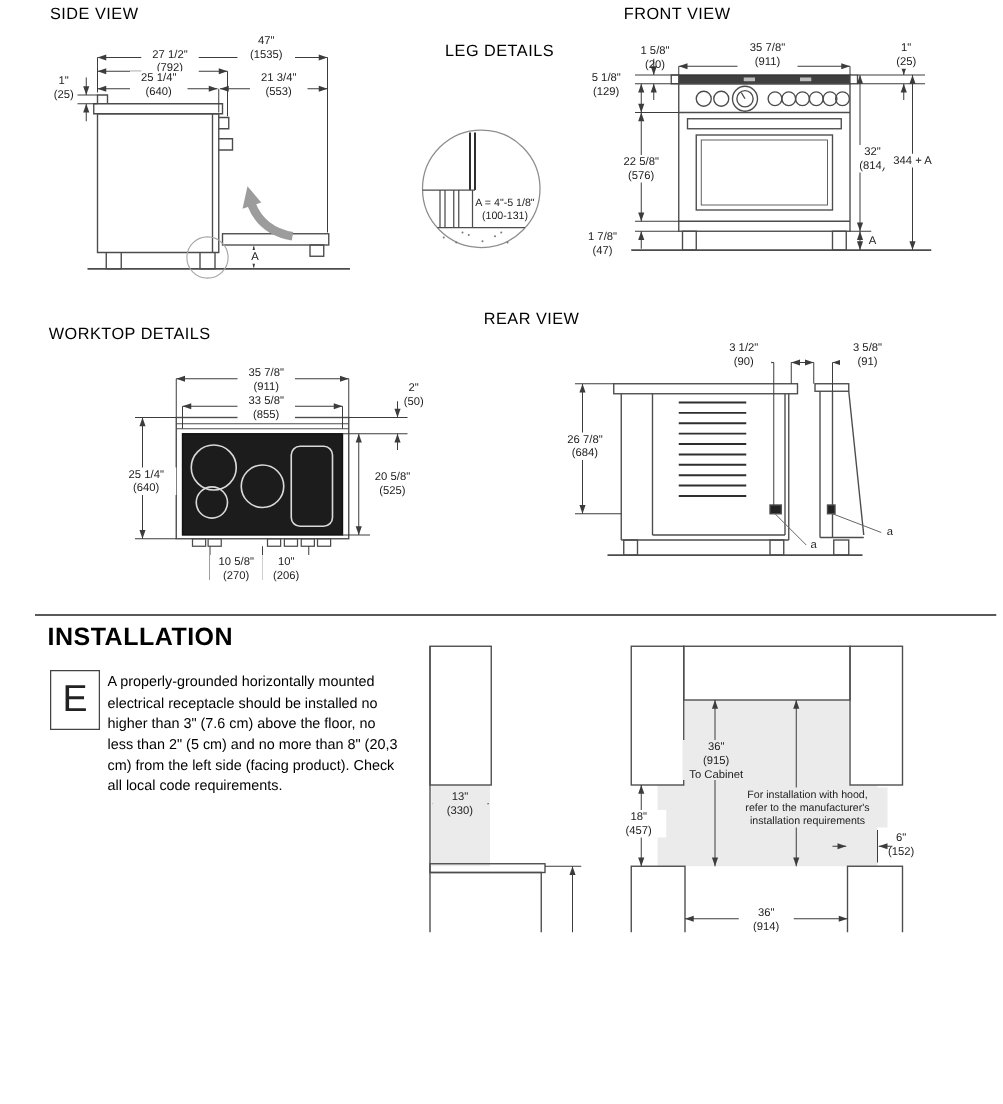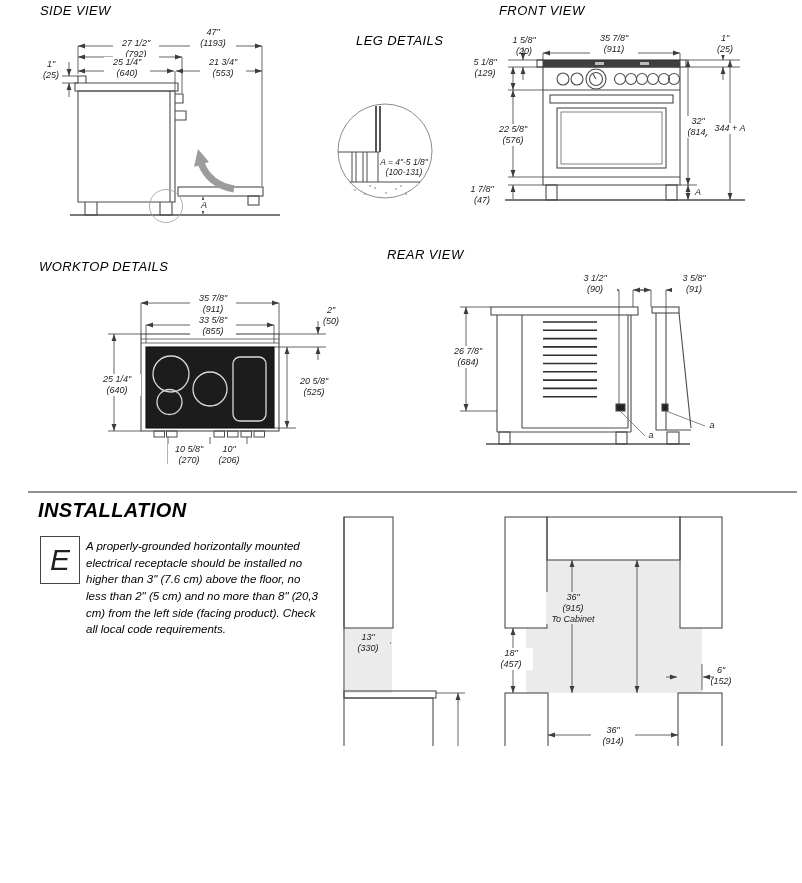--- a/index.html
+++ b/index.html
@@ -1,17 +1,17 @@
 <!DOCTYPE html>
 <html><head>
 <meta charset="utf-8">
 <style>
   html,body{margin:0;padding:0;background:#fff;}
   #sheet{position:relative;width:802px;height:746px;background:#fff;overflow:hidden;
-         font-family:"Liberation Sans",sans-serif;color:#111;font-style:italic;}
+         font-family:"Liberation Sans",sans-serif;color:#111;}
   svg{position:absolute;left:0;top:0;}
   .sec-title{position:absolute;font-size:13px;letter-spacing:.4px;color:#000;white-space:nowrap;}
   .sec-title.bold{font-weight:bold;font-size:20px;}
   .dim{position:absolute;font-size:9px;line-height:1.2;color:#1c1c1c;text-align:center;white-space:nowrap;}
   .dim span{display:block;}
   .bgw{background:#fff;}
   .bgg{background:#ebebeb;}
   .small-note{position:absolute;font-size:8.5px;line-height:1.25;color:#1c1c1c;text-align:center;}
   .ebox{position:absolute;border:1.3px solid #444;background:#fff;display:flex;align-items:center;justify-content:center;}
   #e-main{left:40px;top:536px;width:38px;height:46px;font-size:30px;color:#222;}
@@ -285,21 +285,21 @@
 
 <div class="sec-title" style="left:40px;top:3px;">SIDE VIEW</div>
 <div class="sec-title" style="left:356px;top:33px;">LEG DETAILS</div>
 <div class="sec-title" style="left:499px;top:3px;">FRONT VIEW</div>
 <div class="sec-title" style="left:39px;top:259px;">WORKTOP DETAILS</div>
 <div class="sec-title" style="left:387px;top:247px;">REAR VIEW</div>
 <div class="sec-title bold" style="left:38px;top:499px;">INSTALLATION</div>
 
 <div class="dim bgw" style="left:190px;top:27px;width:46px;">
   <span>47"</span>
-  <span>(1193)</span>
+  <span>(1535)</span>
 </div>
 <div class="dim bgw" style="left:113px;top:38px;width:46px;">
   <span>27 1/2"</span>
   <span>(792)</span>
 </div>
 <div class="dim bgw" style="left:104px;top:57px;width:46px;">
   <span>25 1/4"</span>
   <span>(640)</span>
 </div>
 <div class="dim bgw" style="left:200px;top:57px;width:46px;">
@@ -418,20 +418,25 @@
 
 <div class="dim bgw" style="left:489px;top:648px;width:44px;">
   <span>18"</span>
   <span>(457)</span>
 </div>
 <div class="dim bgg" style="left:546px;top:592px;width:54px;">
   <span>36"</span>
   <span>(915)</span>
   <span>To Cabinet</span>
 </div>
+<div class="small-note bgg" style="left:582px;top:630px;width:128px;">
+  <span style="display:block;">For installation with hood,</span>
+  <span style="display:block;">refer to the manufacturer's</span>
+  <span style="display:block;">installation requirements</span>
+</div>
 <div class="dim" style="left:706px;top:665px;width:30px;">
   <span>6"</span>
   <span>(152)</span>
 </div>
 <div class="dim bgw" style="left:591px;top:725px;width:44px;">
   <span>36"</span>
   <span>(914)</span>
 </div>
 <div class="dim bgw" style="left:544px;top:780px;width:38px;">
   <span>8"</span>

